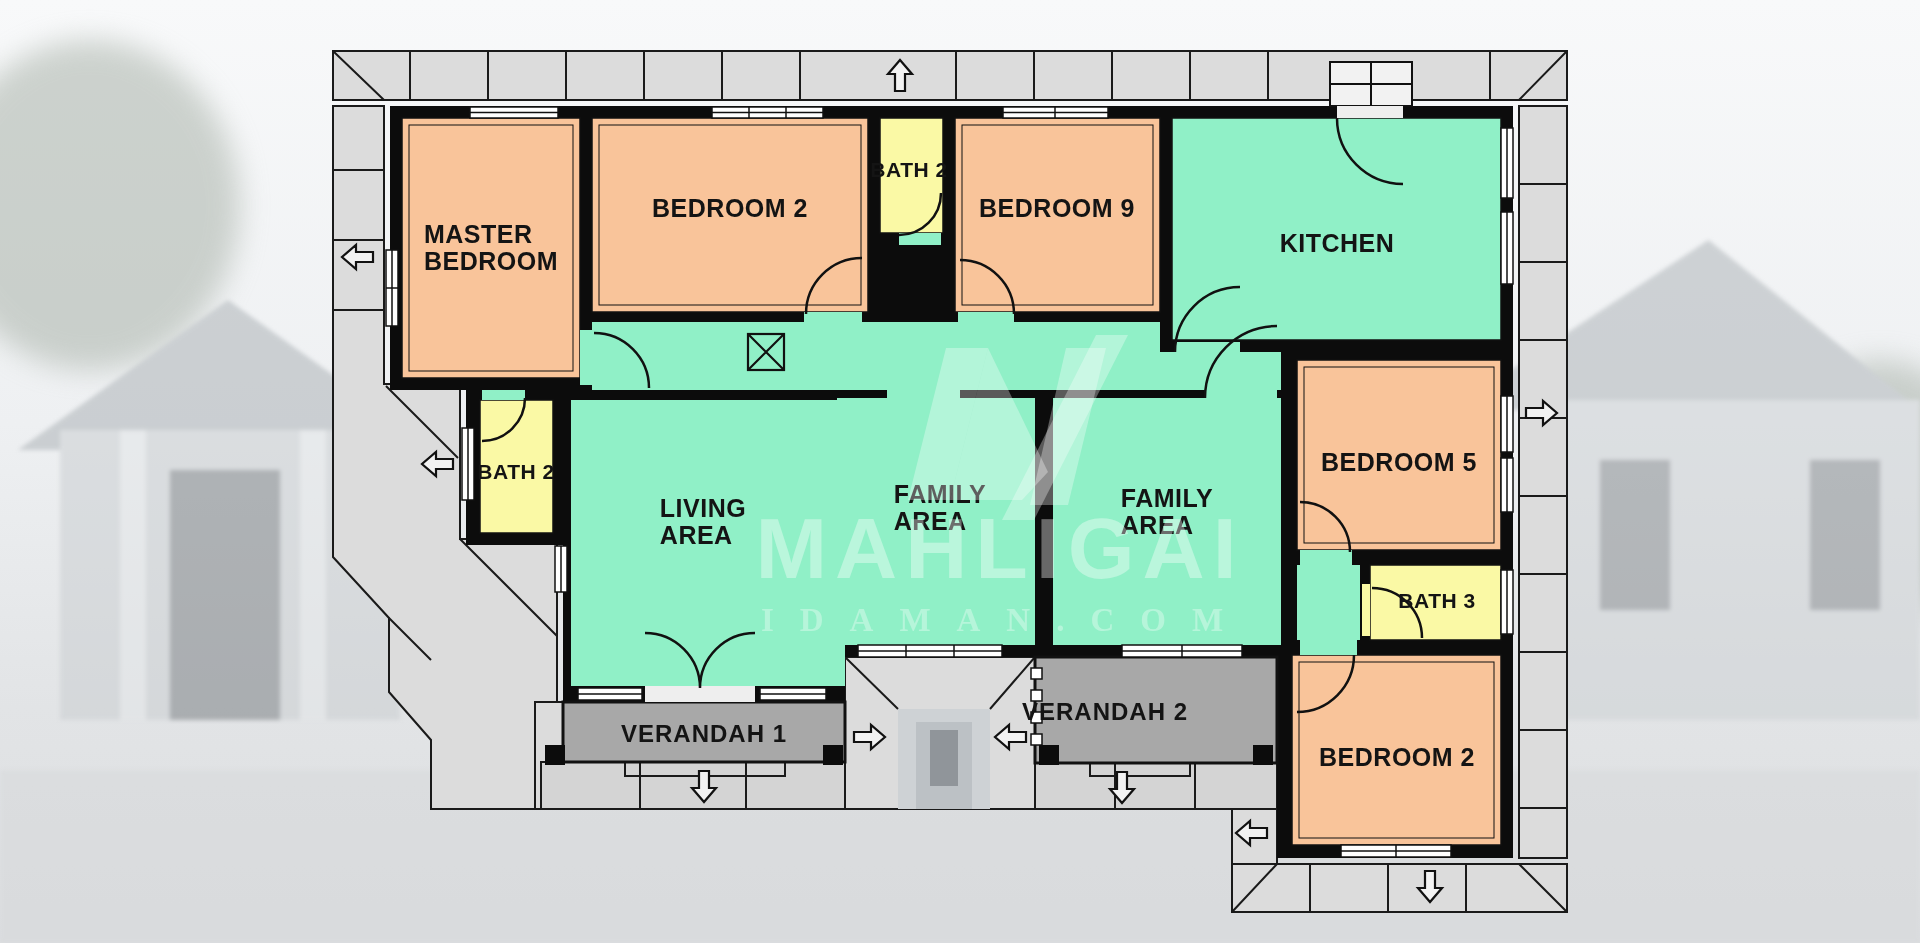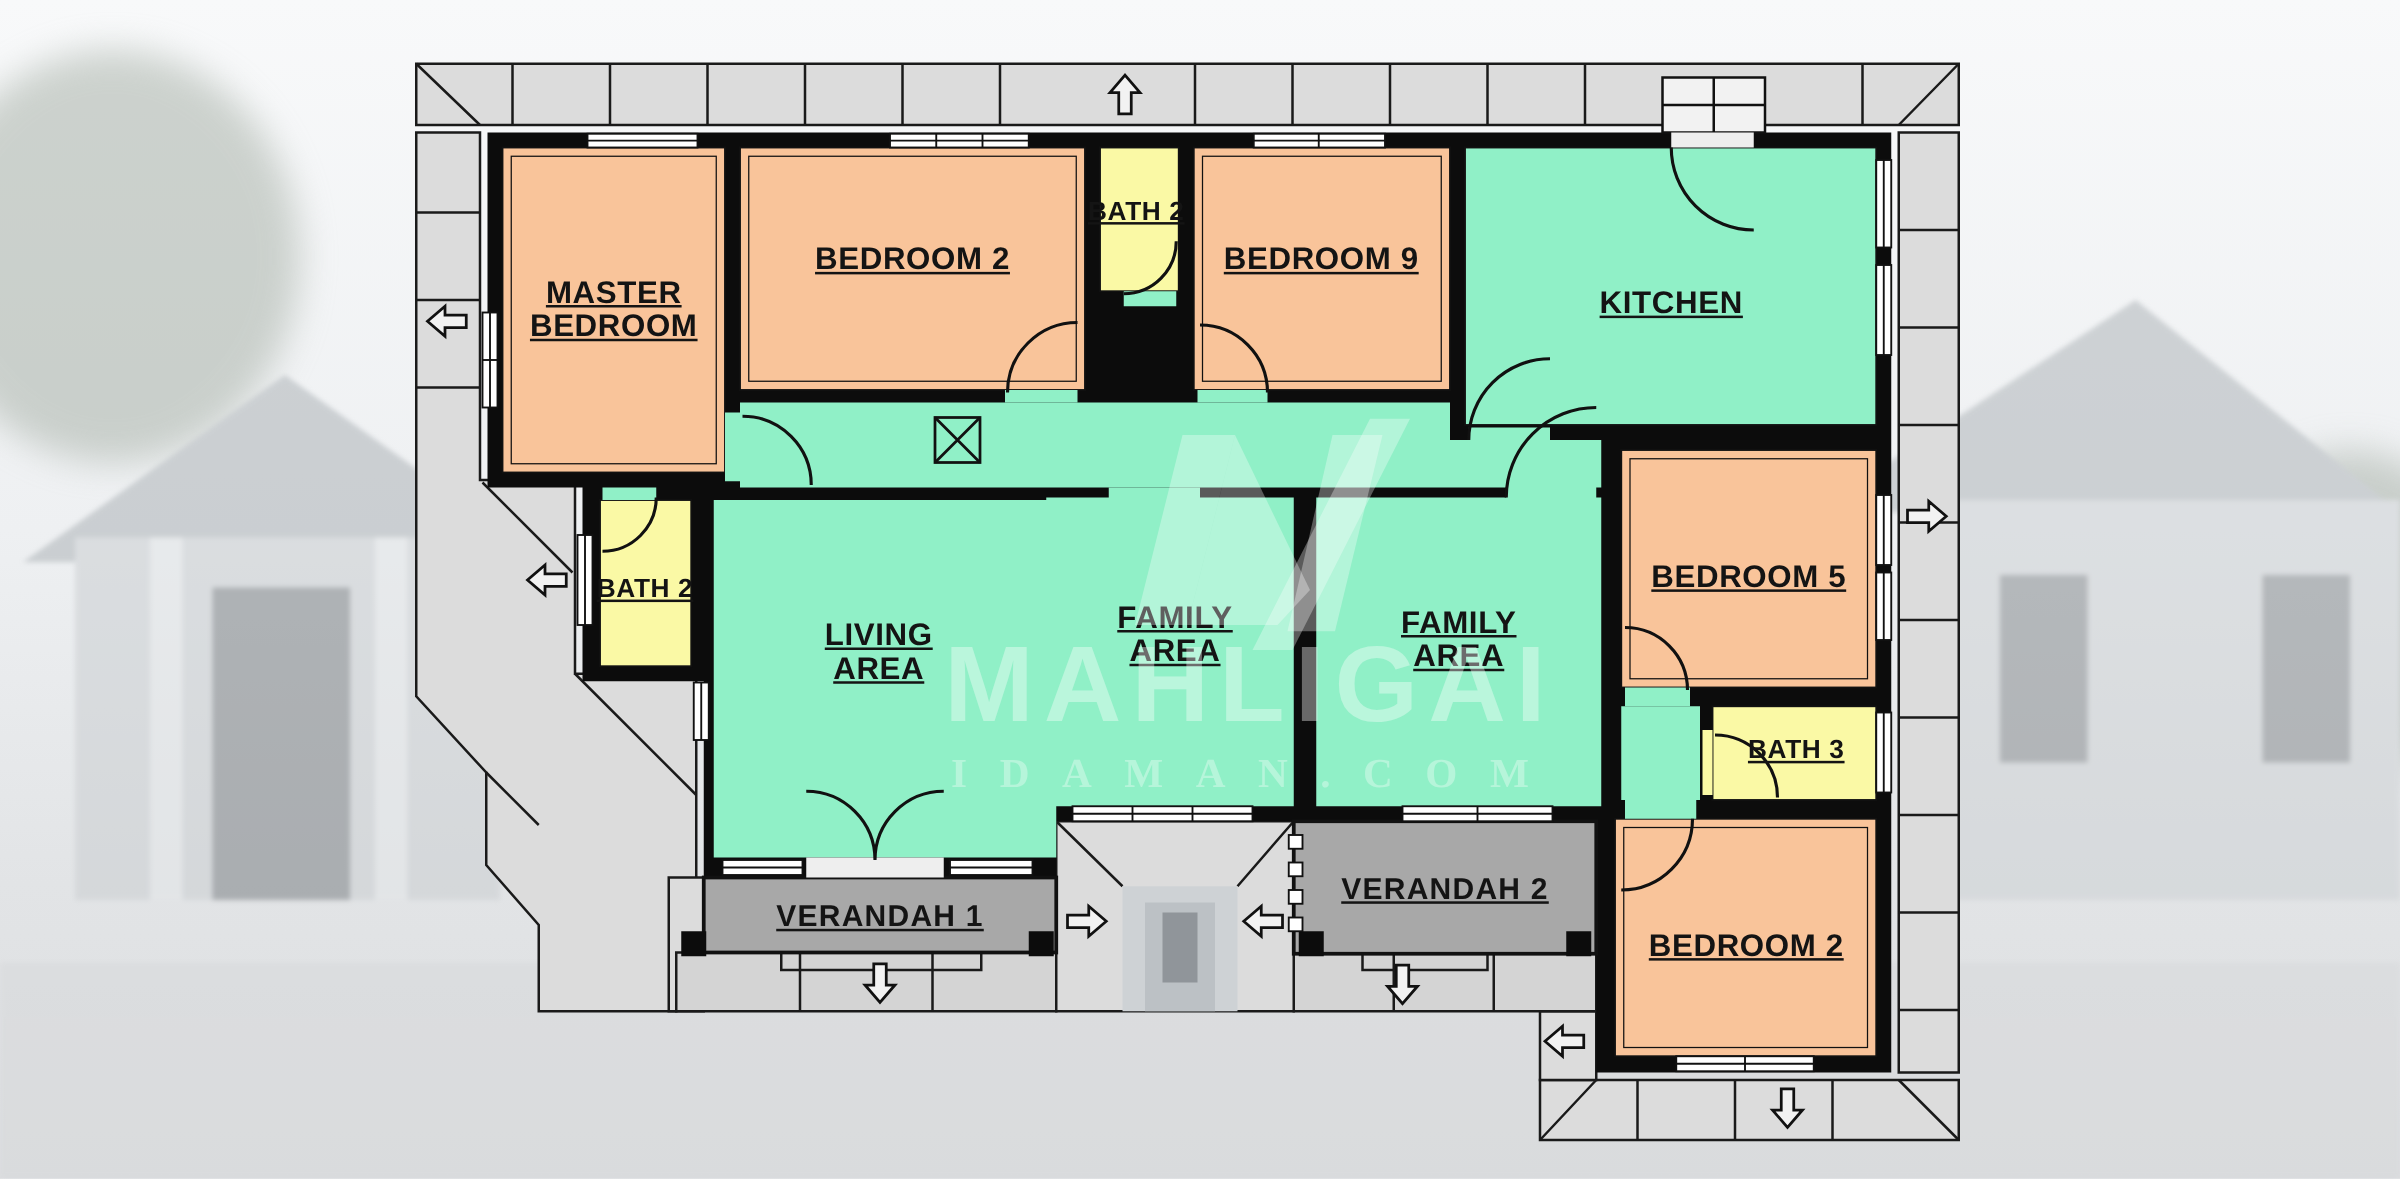--- a/index.html
+++ b/index.html
@@ -18,21 +18,21 @@
   .pillL1{left:120px}.pillL2{left:300px}
   .roofR{left:1450px;top:240px;width:470px;height:170px;background:#b0b6ba;
          clip-path:polygon(0 100%,55% 0,100% 100%);}
   .bodyR{left:1560px;top:400px;width:360px;height:320px;background:#ced2d5;}
   .winR1{left:1600px;top:460px;width:70px;height:150px;background:#878c90;}
   .winR2{left:1810px;top:460px;width:70px;height:150px;background:#878c90;}
   .drive{left:0;top:770px;width:1920px;height:173px;background:#d7d9db;}
   
   .lbl{position:absolute;transform:translate(-50%,-50%);color:#141414;
        font-weight:700;font-size:25px;line-height:1.08;letter-spacing:.5px;
-       text-align:center;white-space:pre-line;text-decoration:underline;}
+       text-align:left;white-space:pre-line;}
   .lbl.small{font-size:21px;white-space:nowrap;}
   .lbl.ver{font-size:24px;letter-spacing:1px;white-space:nowrap;}
   
   .wm{position:absolute;left:0;top:0;width:1920px;height:943px;pointer-events:none;}
   .wm-text{position:absolute;left:1000px;top:548px;transform:translate(-50%,-50%);
            color:rgba(255,255,255,.38);font-weight:700;font-size:86px;
            letter-spacing:8px;white-space:nowrap;}
   .wm-sub{position:absolute;left:1005px;top:620px;transform:translate(-50%,-50%);
           color:rgba(255,255,255,.34);font-weight:700;font-size:33px;
           letter-spacing:26px;white-space:nowrap;font-family:Liberation Serif, serif;}
@@ -260,21 +260,21 @@
   <div class="lbl" style="left:703px;top:522px">LIVING
 AREA</div>
   <div class="lbl" style="left:940px;top:508px">FAMILY
 AREA</div>
   <div class="lbl" style="left:1167px;top:512px">FAMILY
 AREA</div>
   <div class="lbl" style="left:1399px;top:462px">BEDROOM 5</div>
   <div class="lbl small" style="left:1437px;top:601px">BATH 3</div>
   <div class="lbl" style="left:1397px;top:757px">BEDROOM 2</div>
   <div class="lbl ver" style="left:704px;top:734px">VERANDAH 1</div>
-  <div class="lbl ver" style="left:1156px;top:712px">VERANDAH 2</div>
+  <div class="lbl ver" style="left:1105px;top:712px">VERANDAH 2</div>
 
   <div class="wm">
     <svg width="1920" height="943" viewBox="0 0 1920 943">
       <g fill="rgba(255,255,255,0.32)">
         <polygon points="908,500 946,348 988,348 950,500"></polygon>
         <polygon points="950,500 988,348 1048,472 1022,500"></polygon>
         <polygon points="1030,505 1066,348 1106,348 1068,505"></polygon>
         <polygon points="1096,335 1128,335 1034,520 1002,520"></polygon>
       </g>
     </svg>

